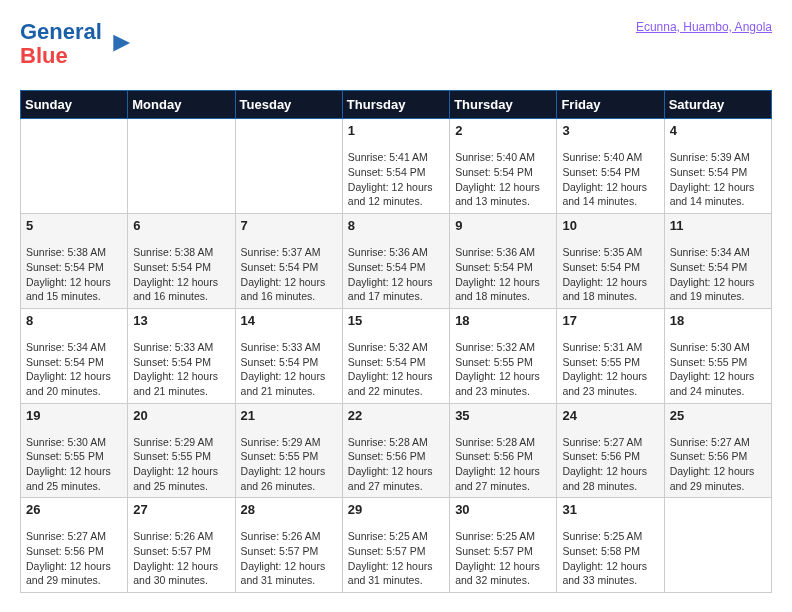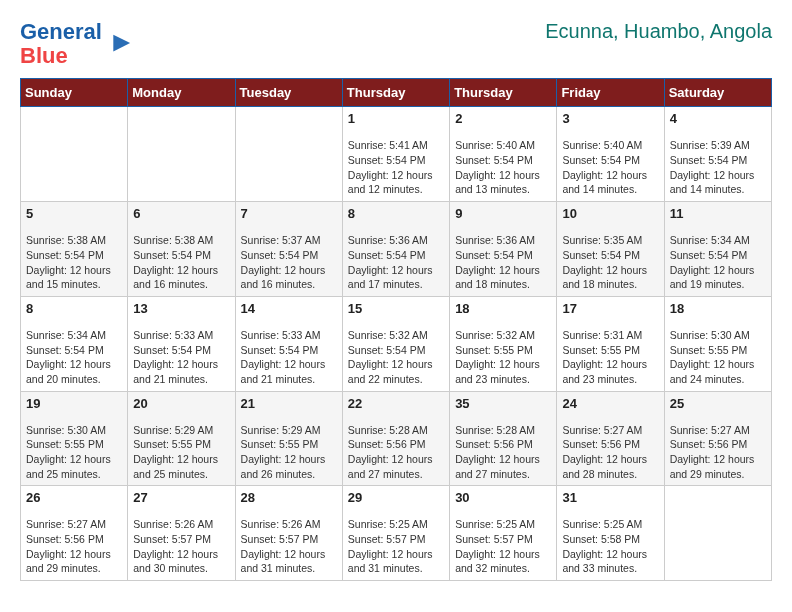--- a/index.html
+++ b/index.html
@@ -7,21 +7,21 @@
       font-family: Arial, sans-serif;
       background: #fff;
       width: 792px;
       min-height: 612px;
       padding: 20px;
     }
     .header-area {
       display: flex;
       justify-content: space-between;
       align-items: flex-start;
-      margin-bottom: 10px;
+      margin-bottom: 22px;
     }
     .logo {
       display: flex;
       align-items: center;
     }
     .logo-text {
       font-size: 22px;
       font-weight: bold;
       color: #333;
       line-height: 1.1;
@@ -36,30 +36,31 @@
     }
     .title-area {
       text-align: right;
     }
     .month-title {
       font-size: 36px;
       font-weight: bold;
       color: #222;
     }
     .location-title {
-      font-size: 20px;
-      color: #0f766e;
+      font-size: 12px;
+      color: #8b5cf6;
+      text-decoration: underline;
     }
     .calendar {
       width: 100%;
       border-collapse: collapse;
       font-size: 11px;
     }
     .calendar thead th {
-      background: #7f1d1d;
+      background: #0f172a;
       color: #fff;
       padding: 6px 4px;
       text-align: left;
       font-size: 13px;
       font-weight: bold;
       border: 1px solid #1a5fa8;
     }
     .calendar tbody td {
       border: 1px solid #ccc;
       vertical-align: top;

